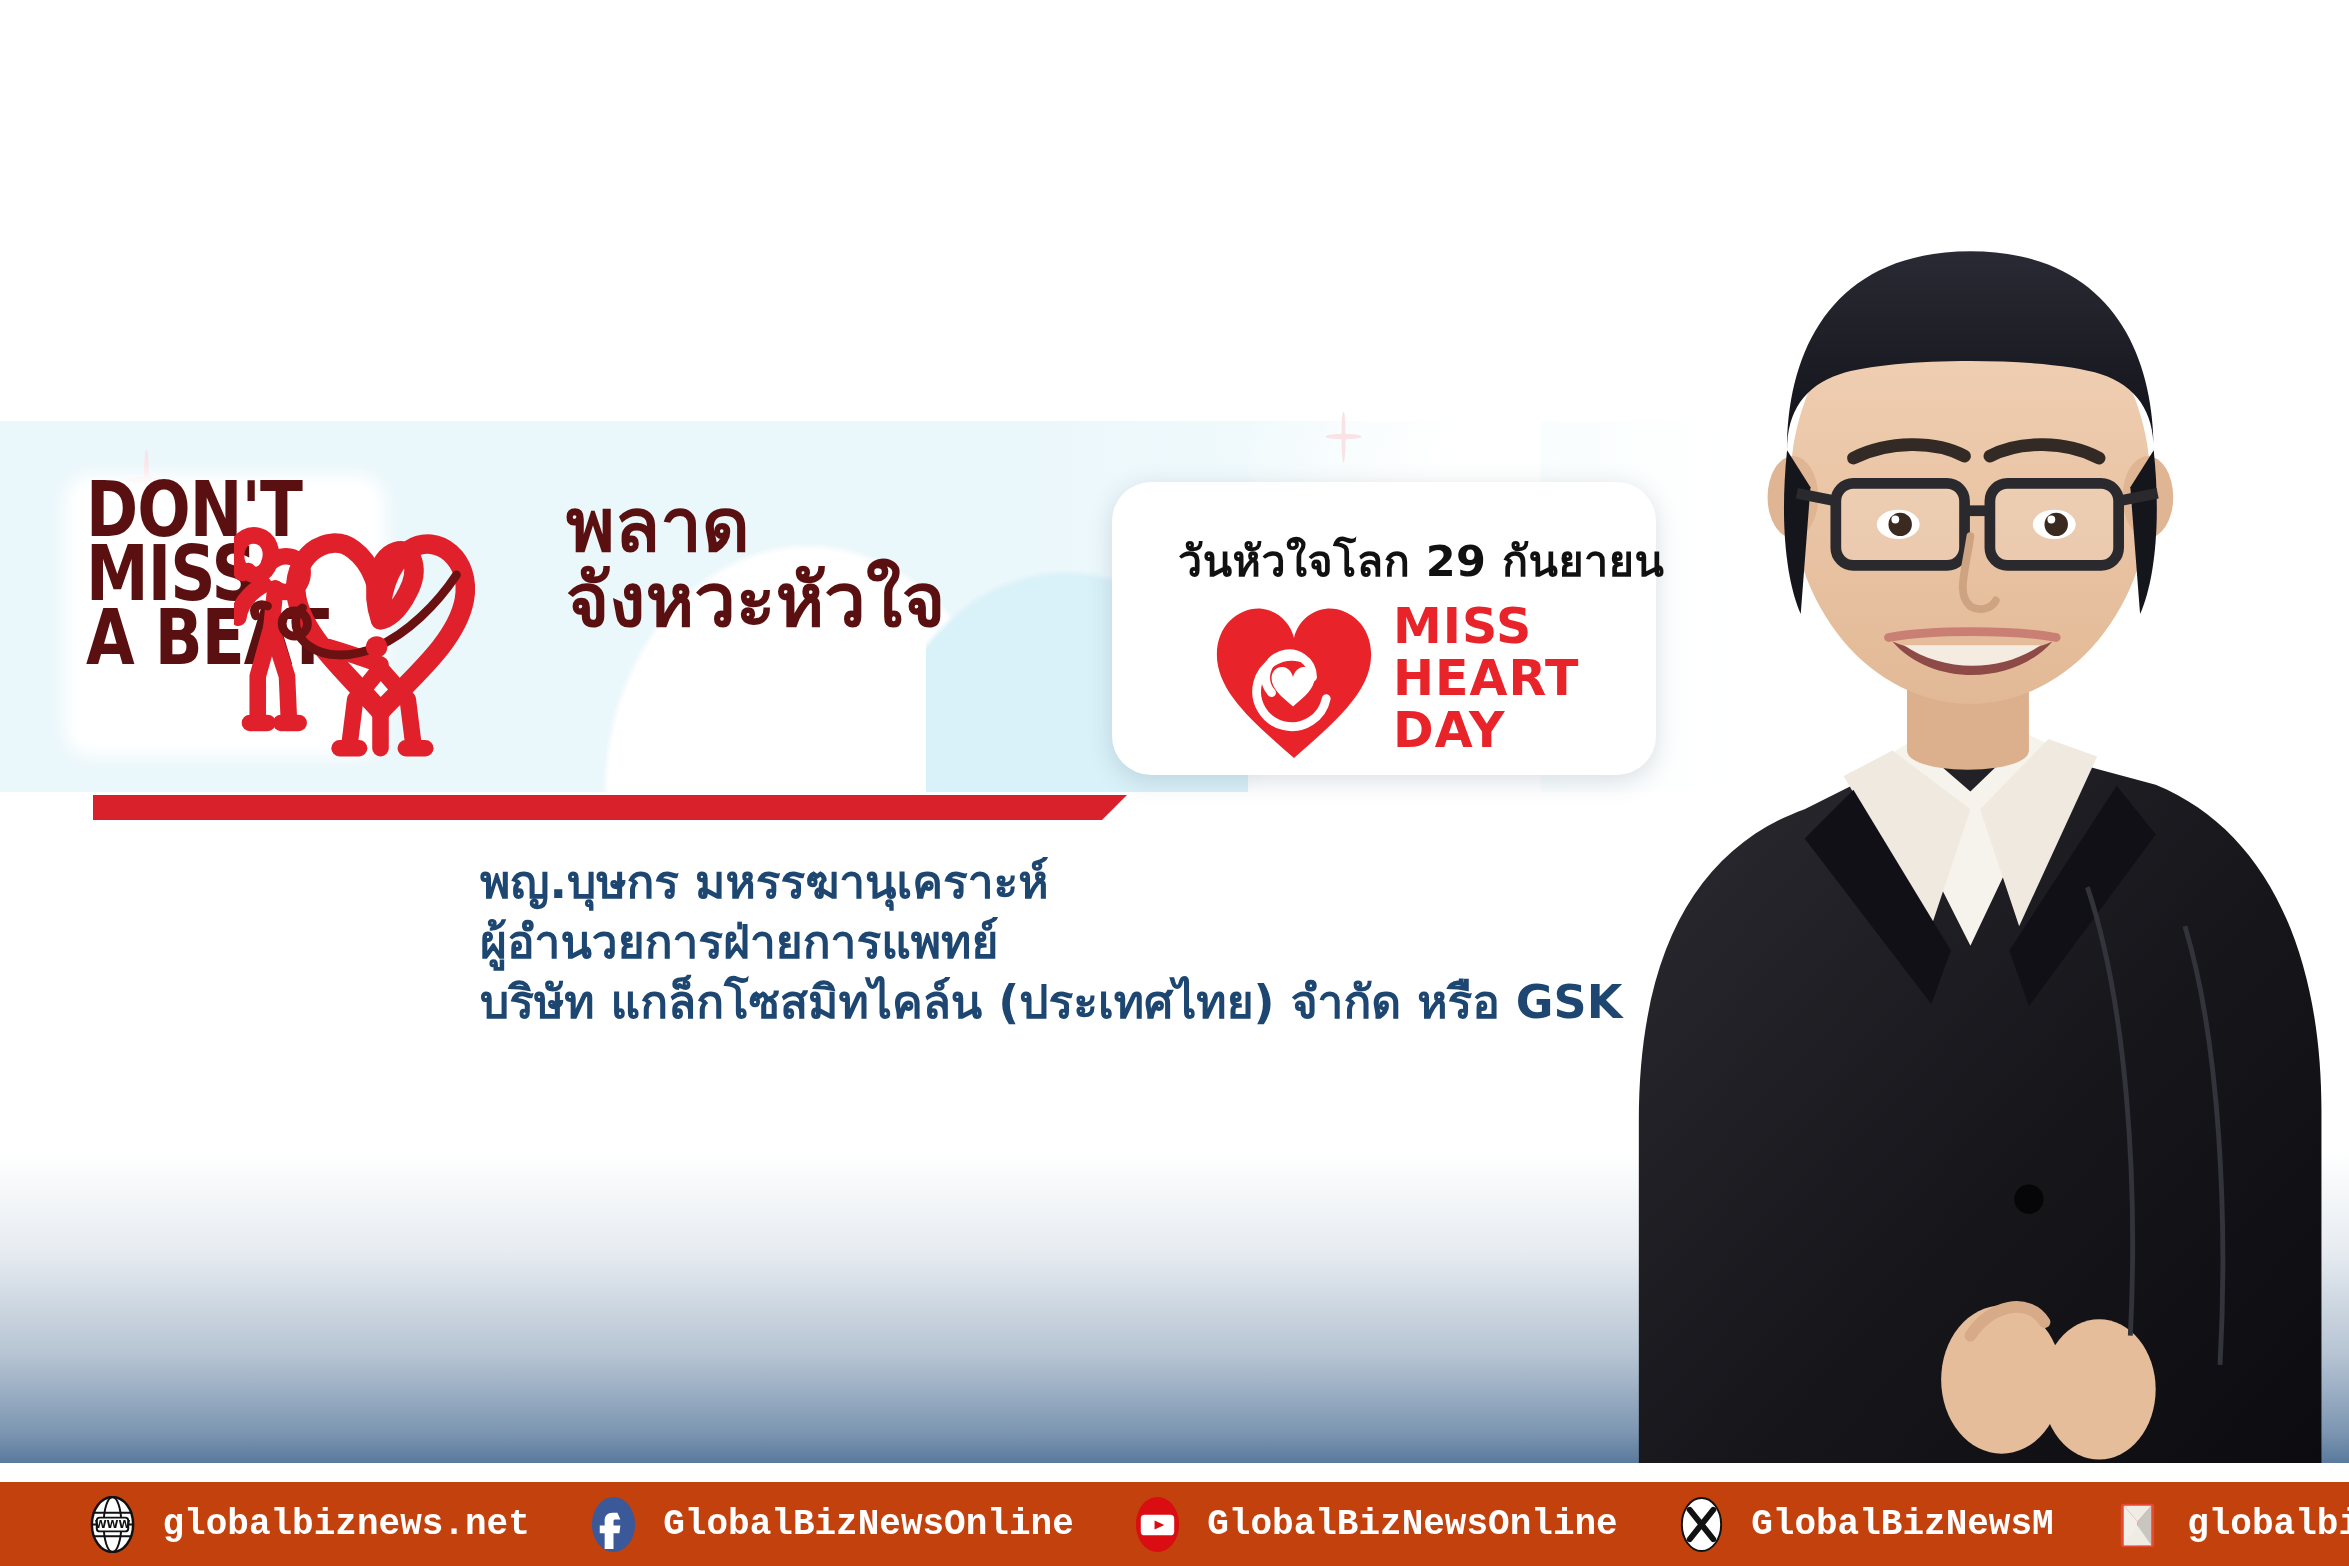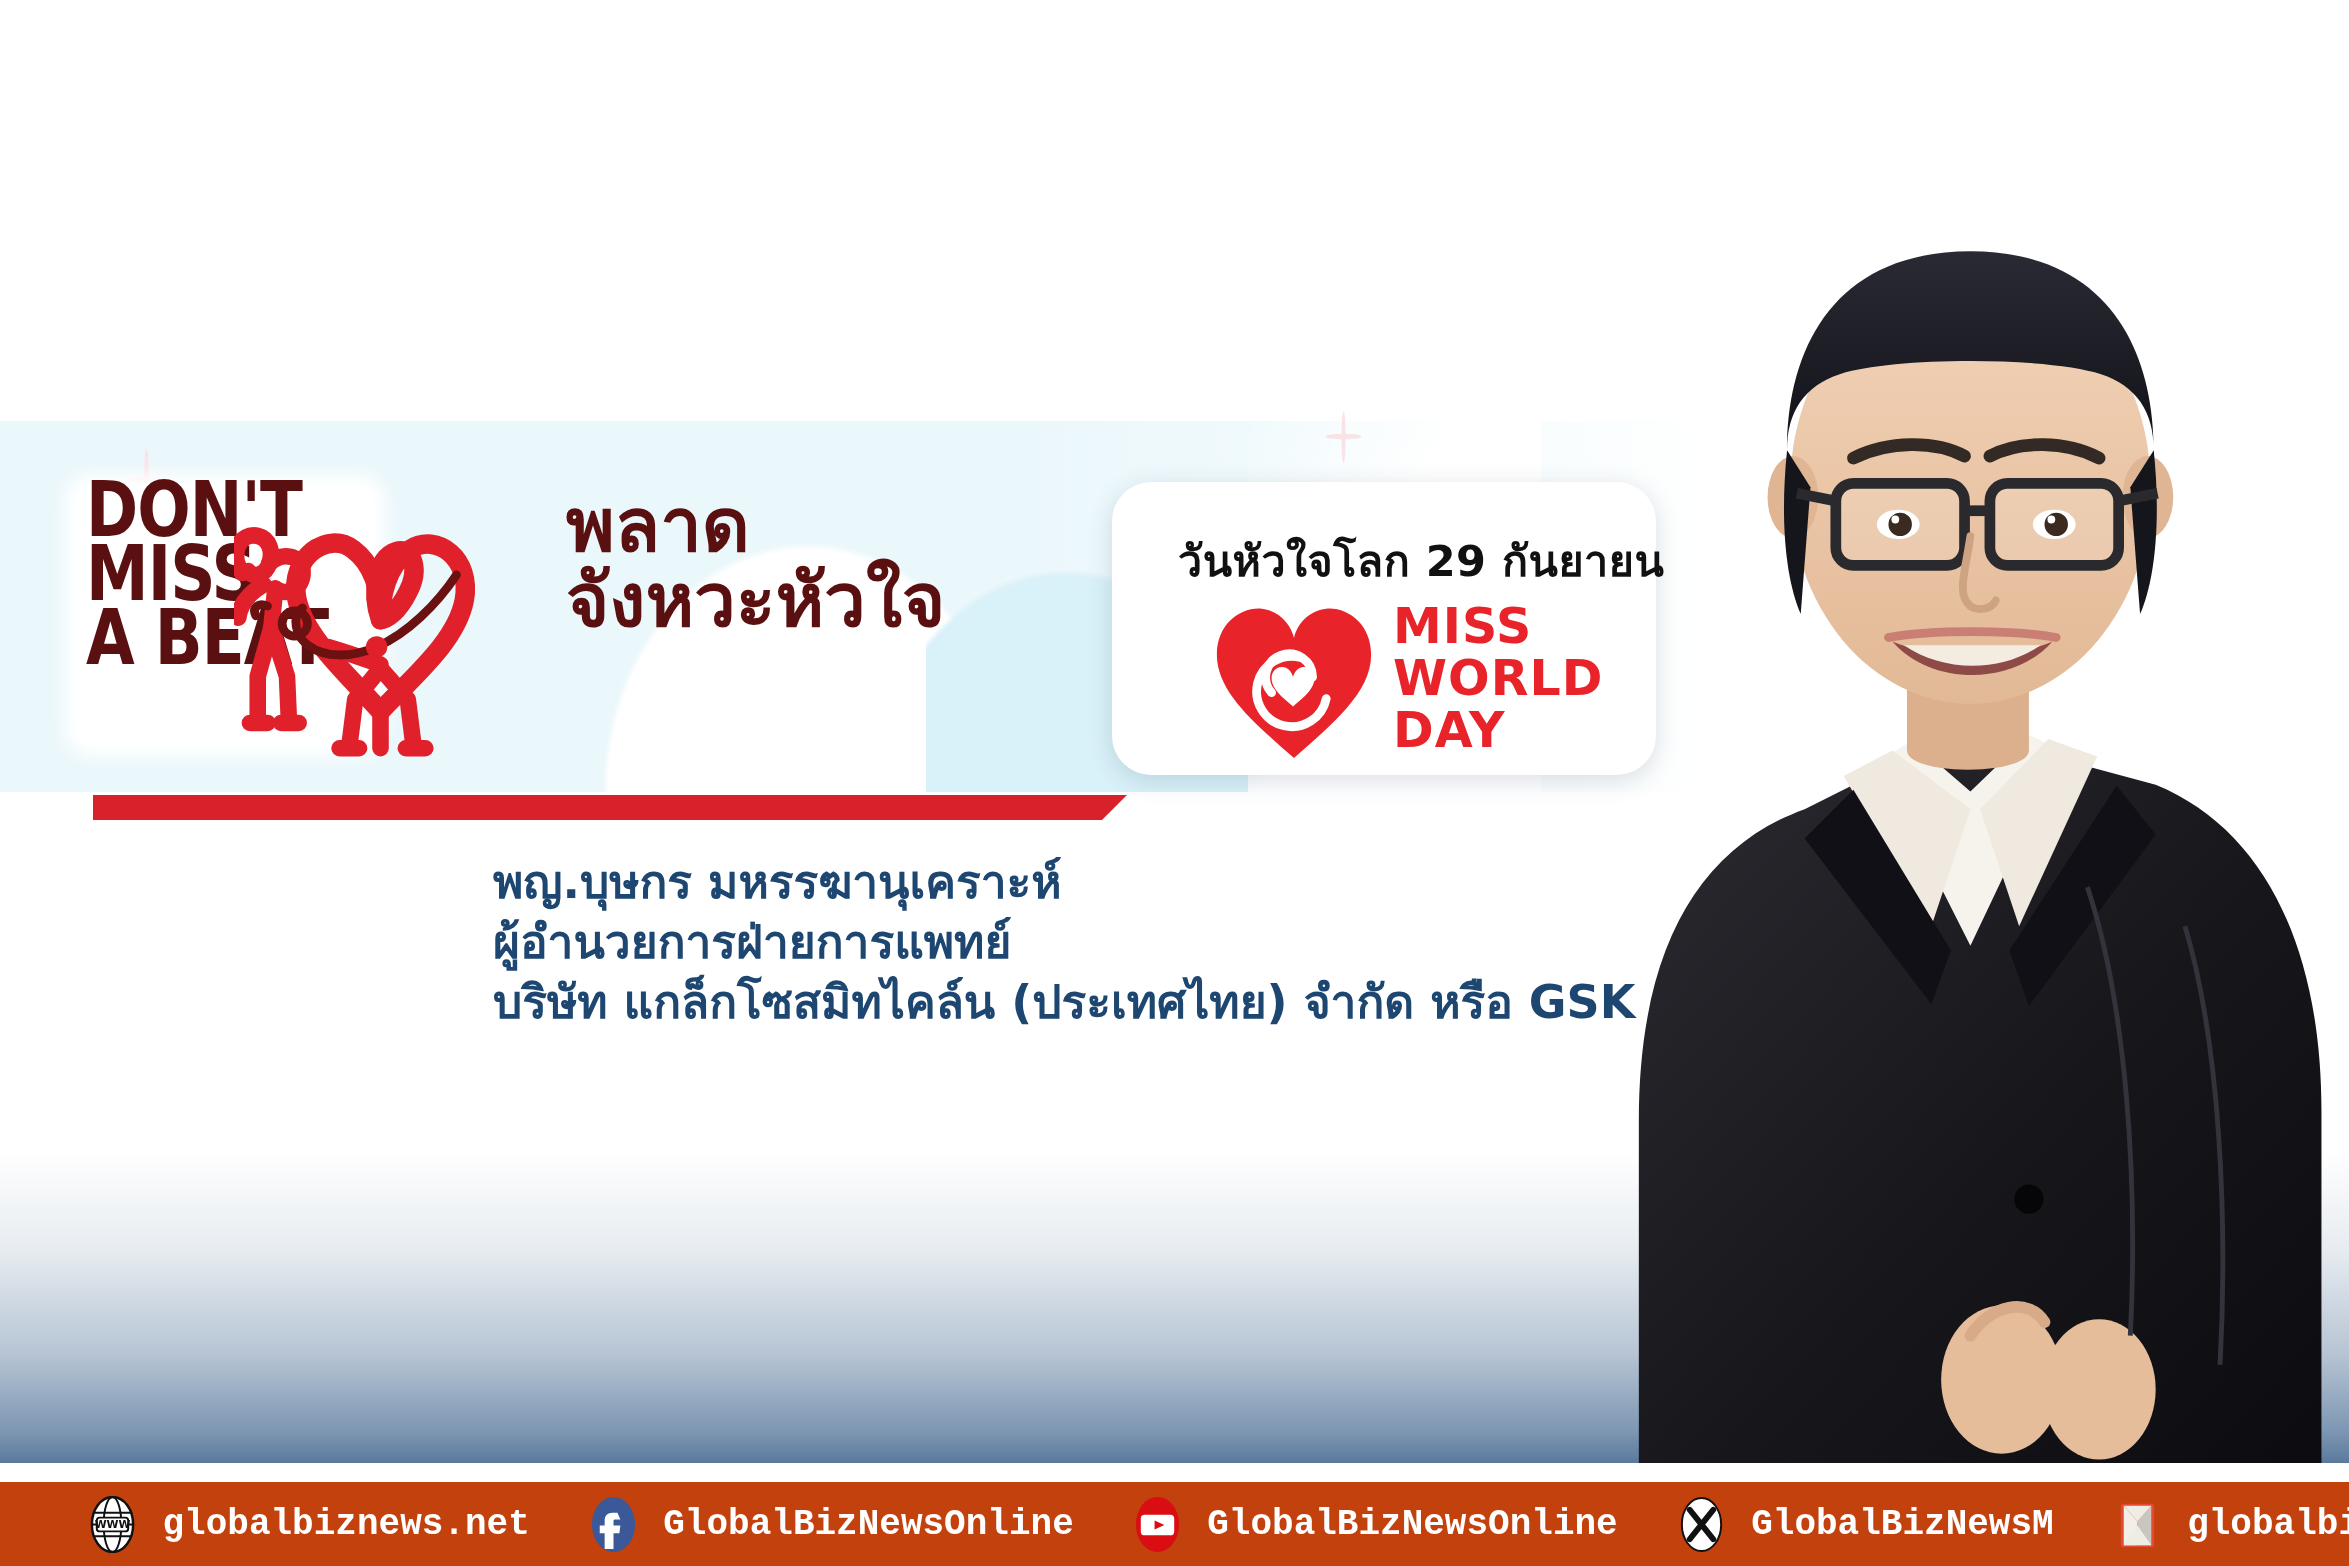--- a/index.html
+++ b/index.html
@@ -82,21 +82,21 @@
   .whd-logo{position:absolute;left:1211px;top:599px;width:166px;height:164px;}
   .whd-words{
     position:absolute;left:1393px;top:601px;width:254px;
     color:#e8232a;font-weight:800;font-size:49px;line-height:1.06;letter-spacing:1px;
     font-family:"DejaVu Sans","Liberation Sans",sans-serif;
   }
   .whd-words div{white-space:nowrap;}
 
   
   .speaker{
-    position:absolute;left:493px;top:853px;width:1073px;
+    position:absolute;left:480px;top:853px;width:1073px;
     color:#1d4671;font-weight:700;font-size:46px;line-height:1.30;
   }
   .speaker div{white-space:nowrap;}
 
   
   .photo{position:absolute;left:1346px;top:68px;width:1005px;height:1414px;}
 
   
   .footer{
     position:absolute;left:0;top:1482px;width:2349px;height:84px;background:#c2410c;
@@ -200,21 +200,21 @@
         <path d="M118 102 A 36 36 0 1 1 92 60"></path>
         <path d="M62 96 A 24 24 0 1 1 104 80"></path>
       </g>
       <path d="M84 110 C 72 100 62 92 62 81 C 62 73 69 68 75 70 C 80 71 83 76 84 80
                C 85 76 88 71 93 70 C 99 68 106 73 106 81 C 106 92 96 100 84 110 Z" fill="#ffffff"></path>
     </svg>
   </div>
 
   <div class="whd-words">
     <div>MISS</div>
-    <div>WORLD</div>
+    <div>HEART</div>
     <div>DAY</div>
   </div>
 
   <div class="speaker">
     <div>พญ.บุษกร มหรรฆานุเคราะห์</div>
     <div>ผู้อำนวยการฝ่ายการแพทย์</div>
     <div>บริษัท แกล็กโซสมิทไคล์น (ประเทศไทย) จำกัด หรือ GSK</div>
   </div>
 
   <div class="photo">

